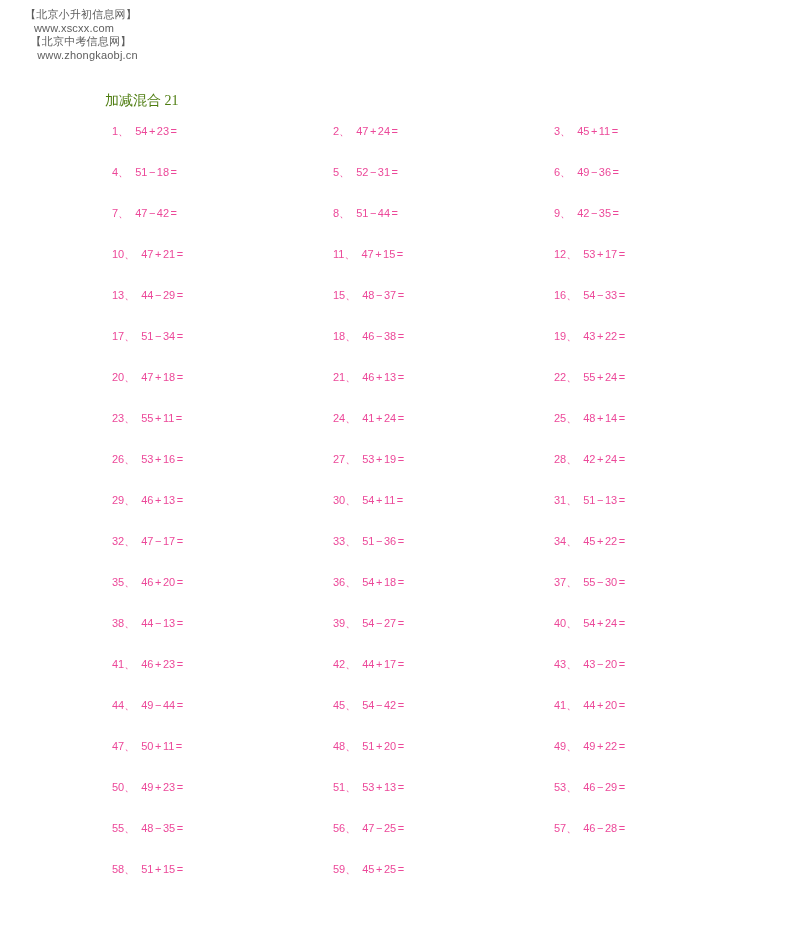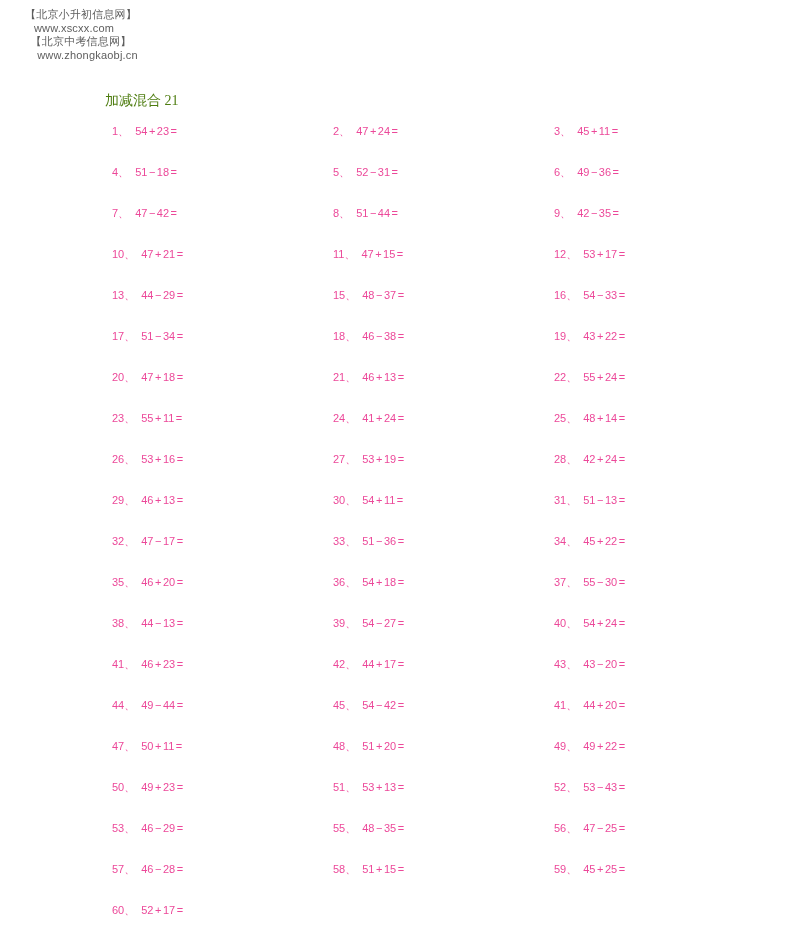--- a/index.html
+++ b/index.html
@@ -111,21 +111,19 @@
     <div class="problem"><span class="problem-number">42、</span><span class="operand">44</span><span class="operator">+</span><span class="operand">17</span><span class="equals-sign">=</span></div>
     <div class="problem"><span class="problem-number">43、</span><span class="operand">43</span><span class="operator">−</span><span class="operand">20</span><span class="equals-sign">=</span></div>
     <div class="problem"><span class="problem-number">44、</span><span class="operand">49</span><span class="operator">−</span><span class="operand">44</span><span class="equals-sign">=</span></div>
     <div class="problem"><span class="problem-number">45、</span><span class="operand">54</span><span class="operator">−</span><span class="operand">42</span><span class="equals-sign">=</span></div>
     <div class="problem"><span class="problem-number">41、</span><span class="operand">44</span><span class="operator">+</span><span class="operand">20</span><span class="equals-sign">=</span></div>
     <div class="problem"><span class="problem-number">47、</span><span class="operand">50</span><span class="operator">+</span><span class="operand">11</span><span class="equals-sign">=</span></div>
     <div class="problem"><span class="problem-number">48、</span><span class="operand">51</span><span class="operator">+</span><span class="operand">20</span><span class="equals-sign">=</span></div>
     <div class="problem"><span class="problem-number">49、</span><span class="operand">49</span><span class="operator">+</span><span class="operand">22</span><span class="equals-sign">=</span></div>
     <div class="problem"><span class="problem-number">50、</span><span class="operand">49</span><span class="operator">+</span><span class="operand">23</span><span class="equals-sign">=</span></div>
     <div class="problem"><span class="problem-number">51、</span><span class="operand">53</span><span class="operator">+</span><span class="operand">13</span><span class="equals-sign">=</span></div>
-    <div class="problem"><span class="problem-number">52、</span><span class="operand">53</span><span class="operator">−</span><span class="operand">43</span><span class="equals-sign">=</span></div>
     <div class="problem"><span class="problem-number">53、</span><span class="operand">46</span><span class="operator">−</span><span class="operand">29</span><span class="equals-sign">=</span></div>
     <div class="problem"><span class="problem-number">55、</span><span class="operand">48</span><span class="operator">−</span><span class="operand">35</span><span class="equals-sign">=</span></div>
     <div class="problem"><span class="problem-number">56、</span><span class="operand">47</span><span class="operator">−</span><span class="operand">25</span><span class="equals-sign">=</span></div>
     <div class="problem"><span class="problem-number">57、</span><span class="operand">46</span><span class="operator">−</span><span class="operand">28</span><span class="equals-sign">=</span></div>
     <div class="problem"><span class="problem-number">58、</span><span class="operand">51</span><span class="operator">+</span><span class="operand">15</span><span class="equals-sign">=</span></div>
     <div class="problem"><span class="problem-number">59、</span><span class="operand">45</span><span class="operator">+</span><span class="operand">25</span><span class="equals-sign">=</span></div>
-    <div class="problem"><span class="problem-number">60、</span><span class="operand">52</span><span class="operator">+</span><span class="operand">17</span><span class="equals-sign">=</span></div>
   </div>
 
 </body></html>

